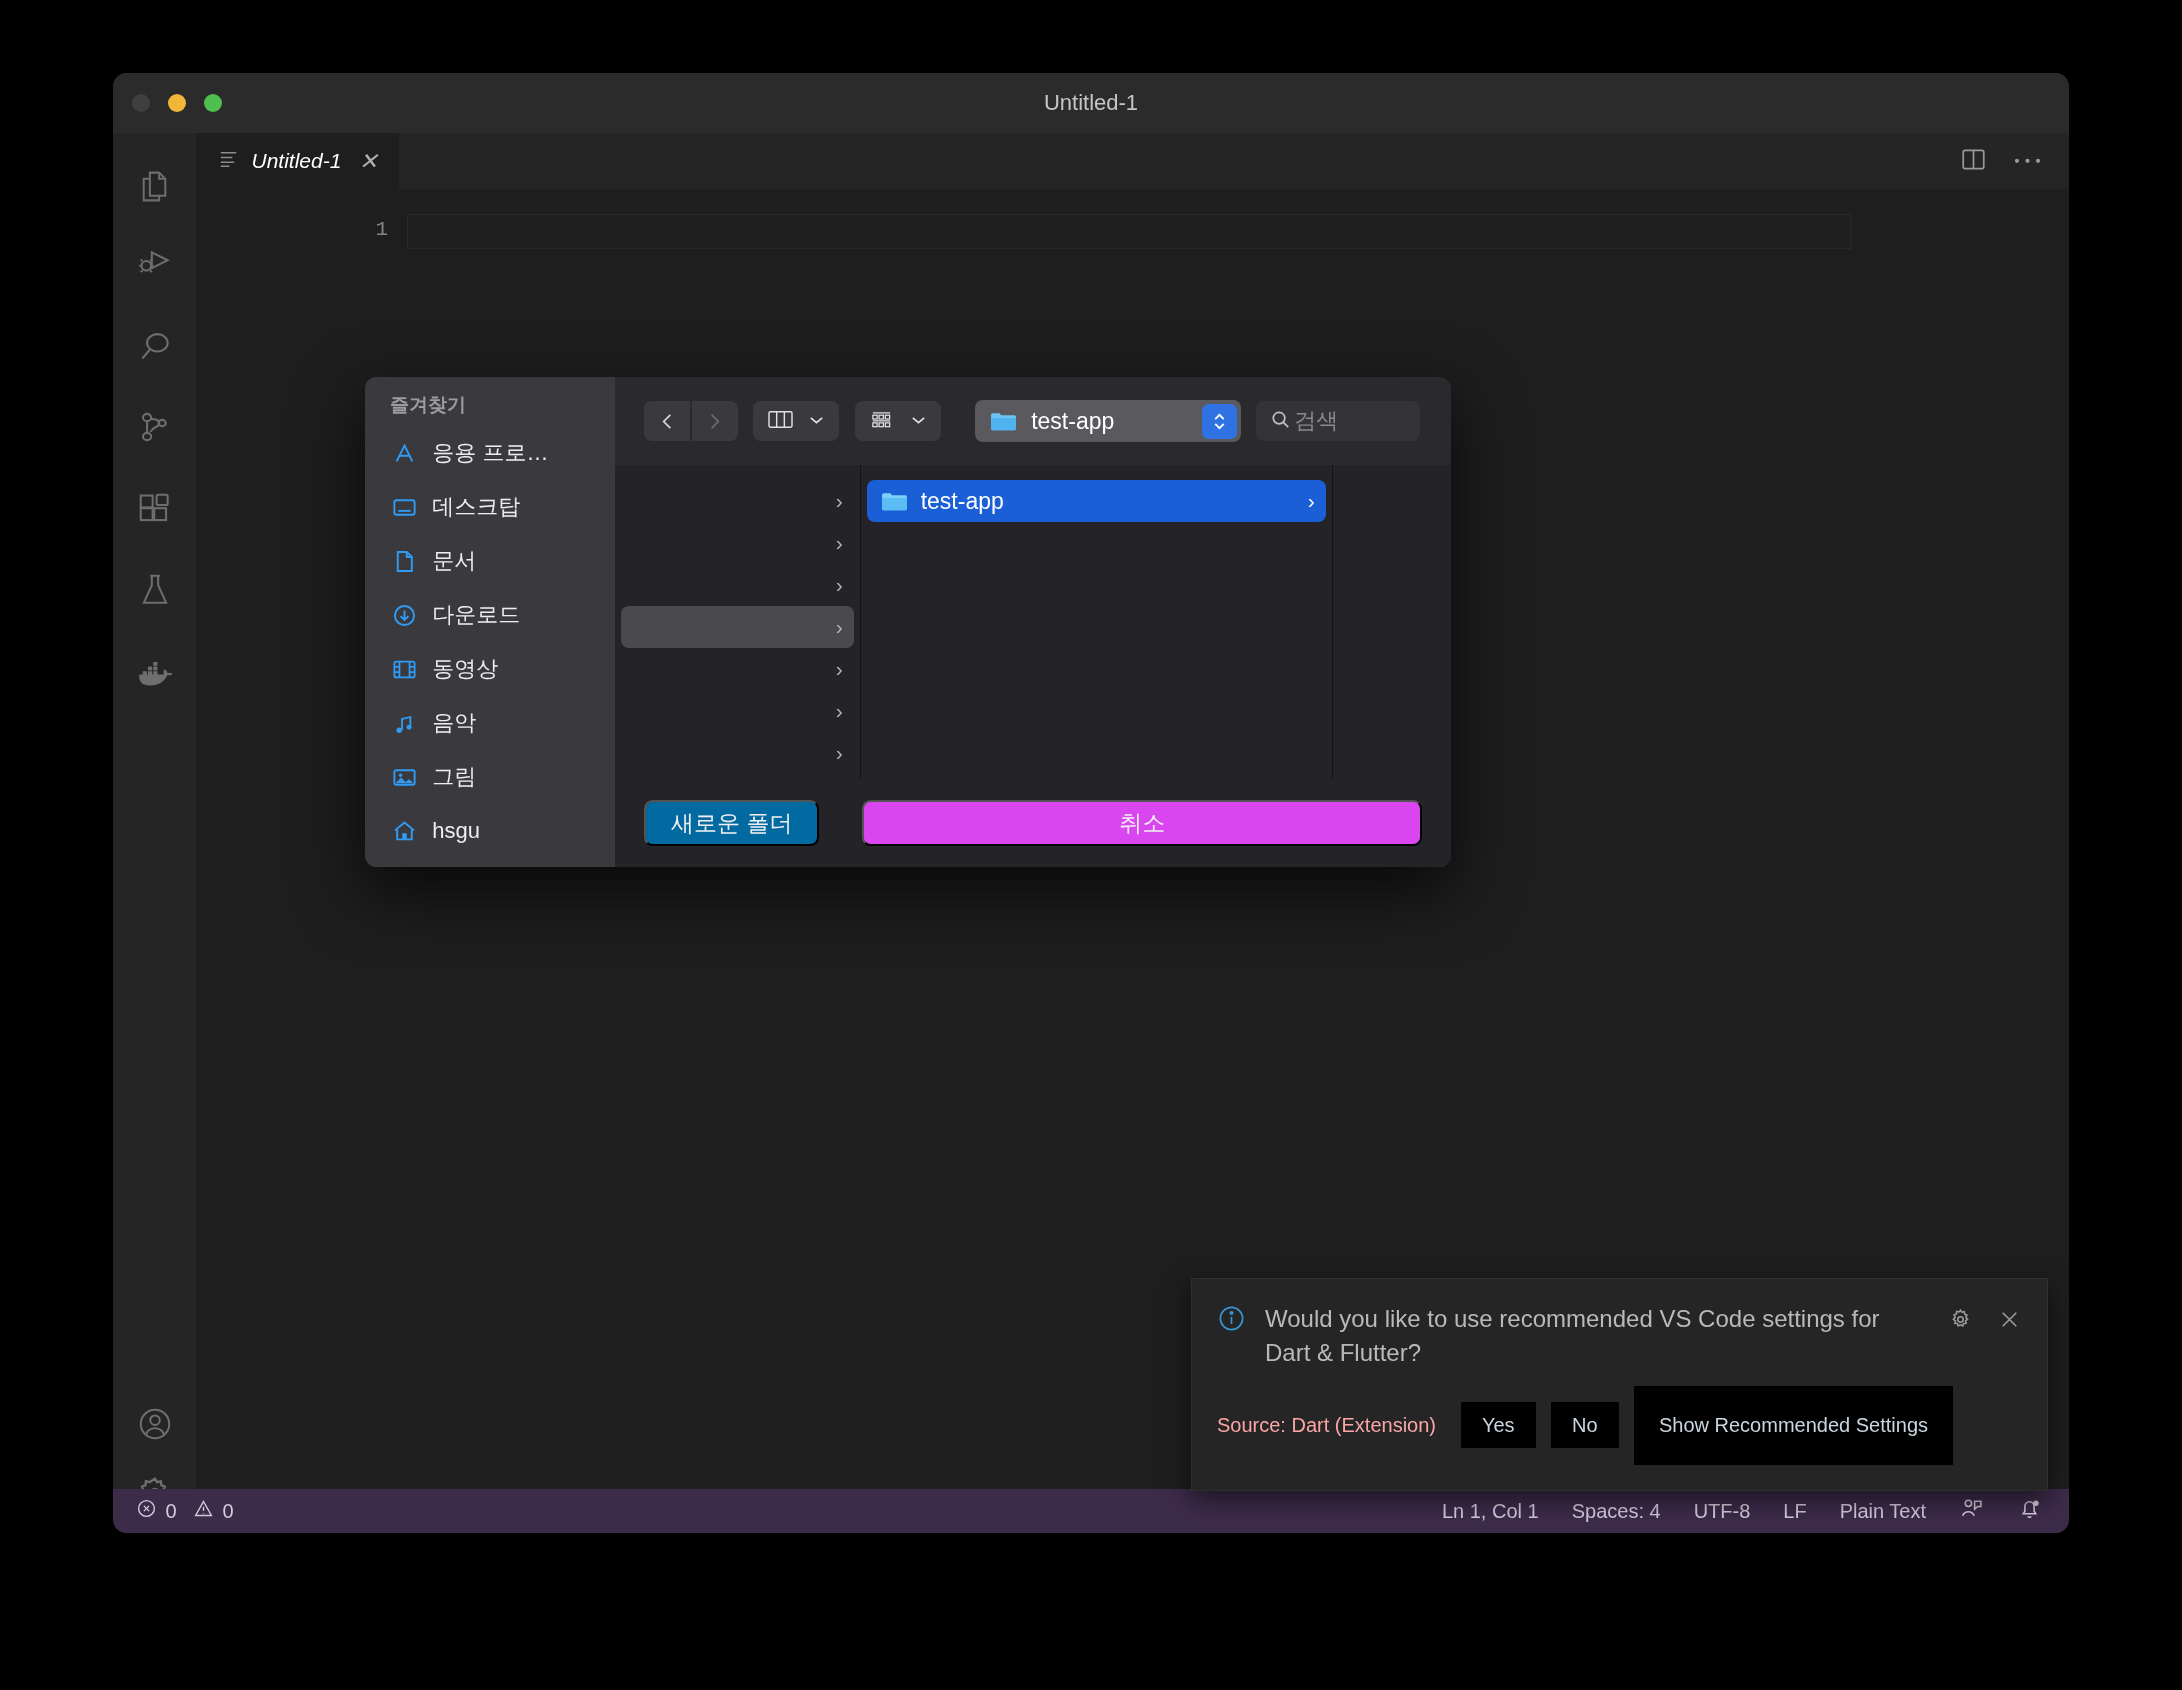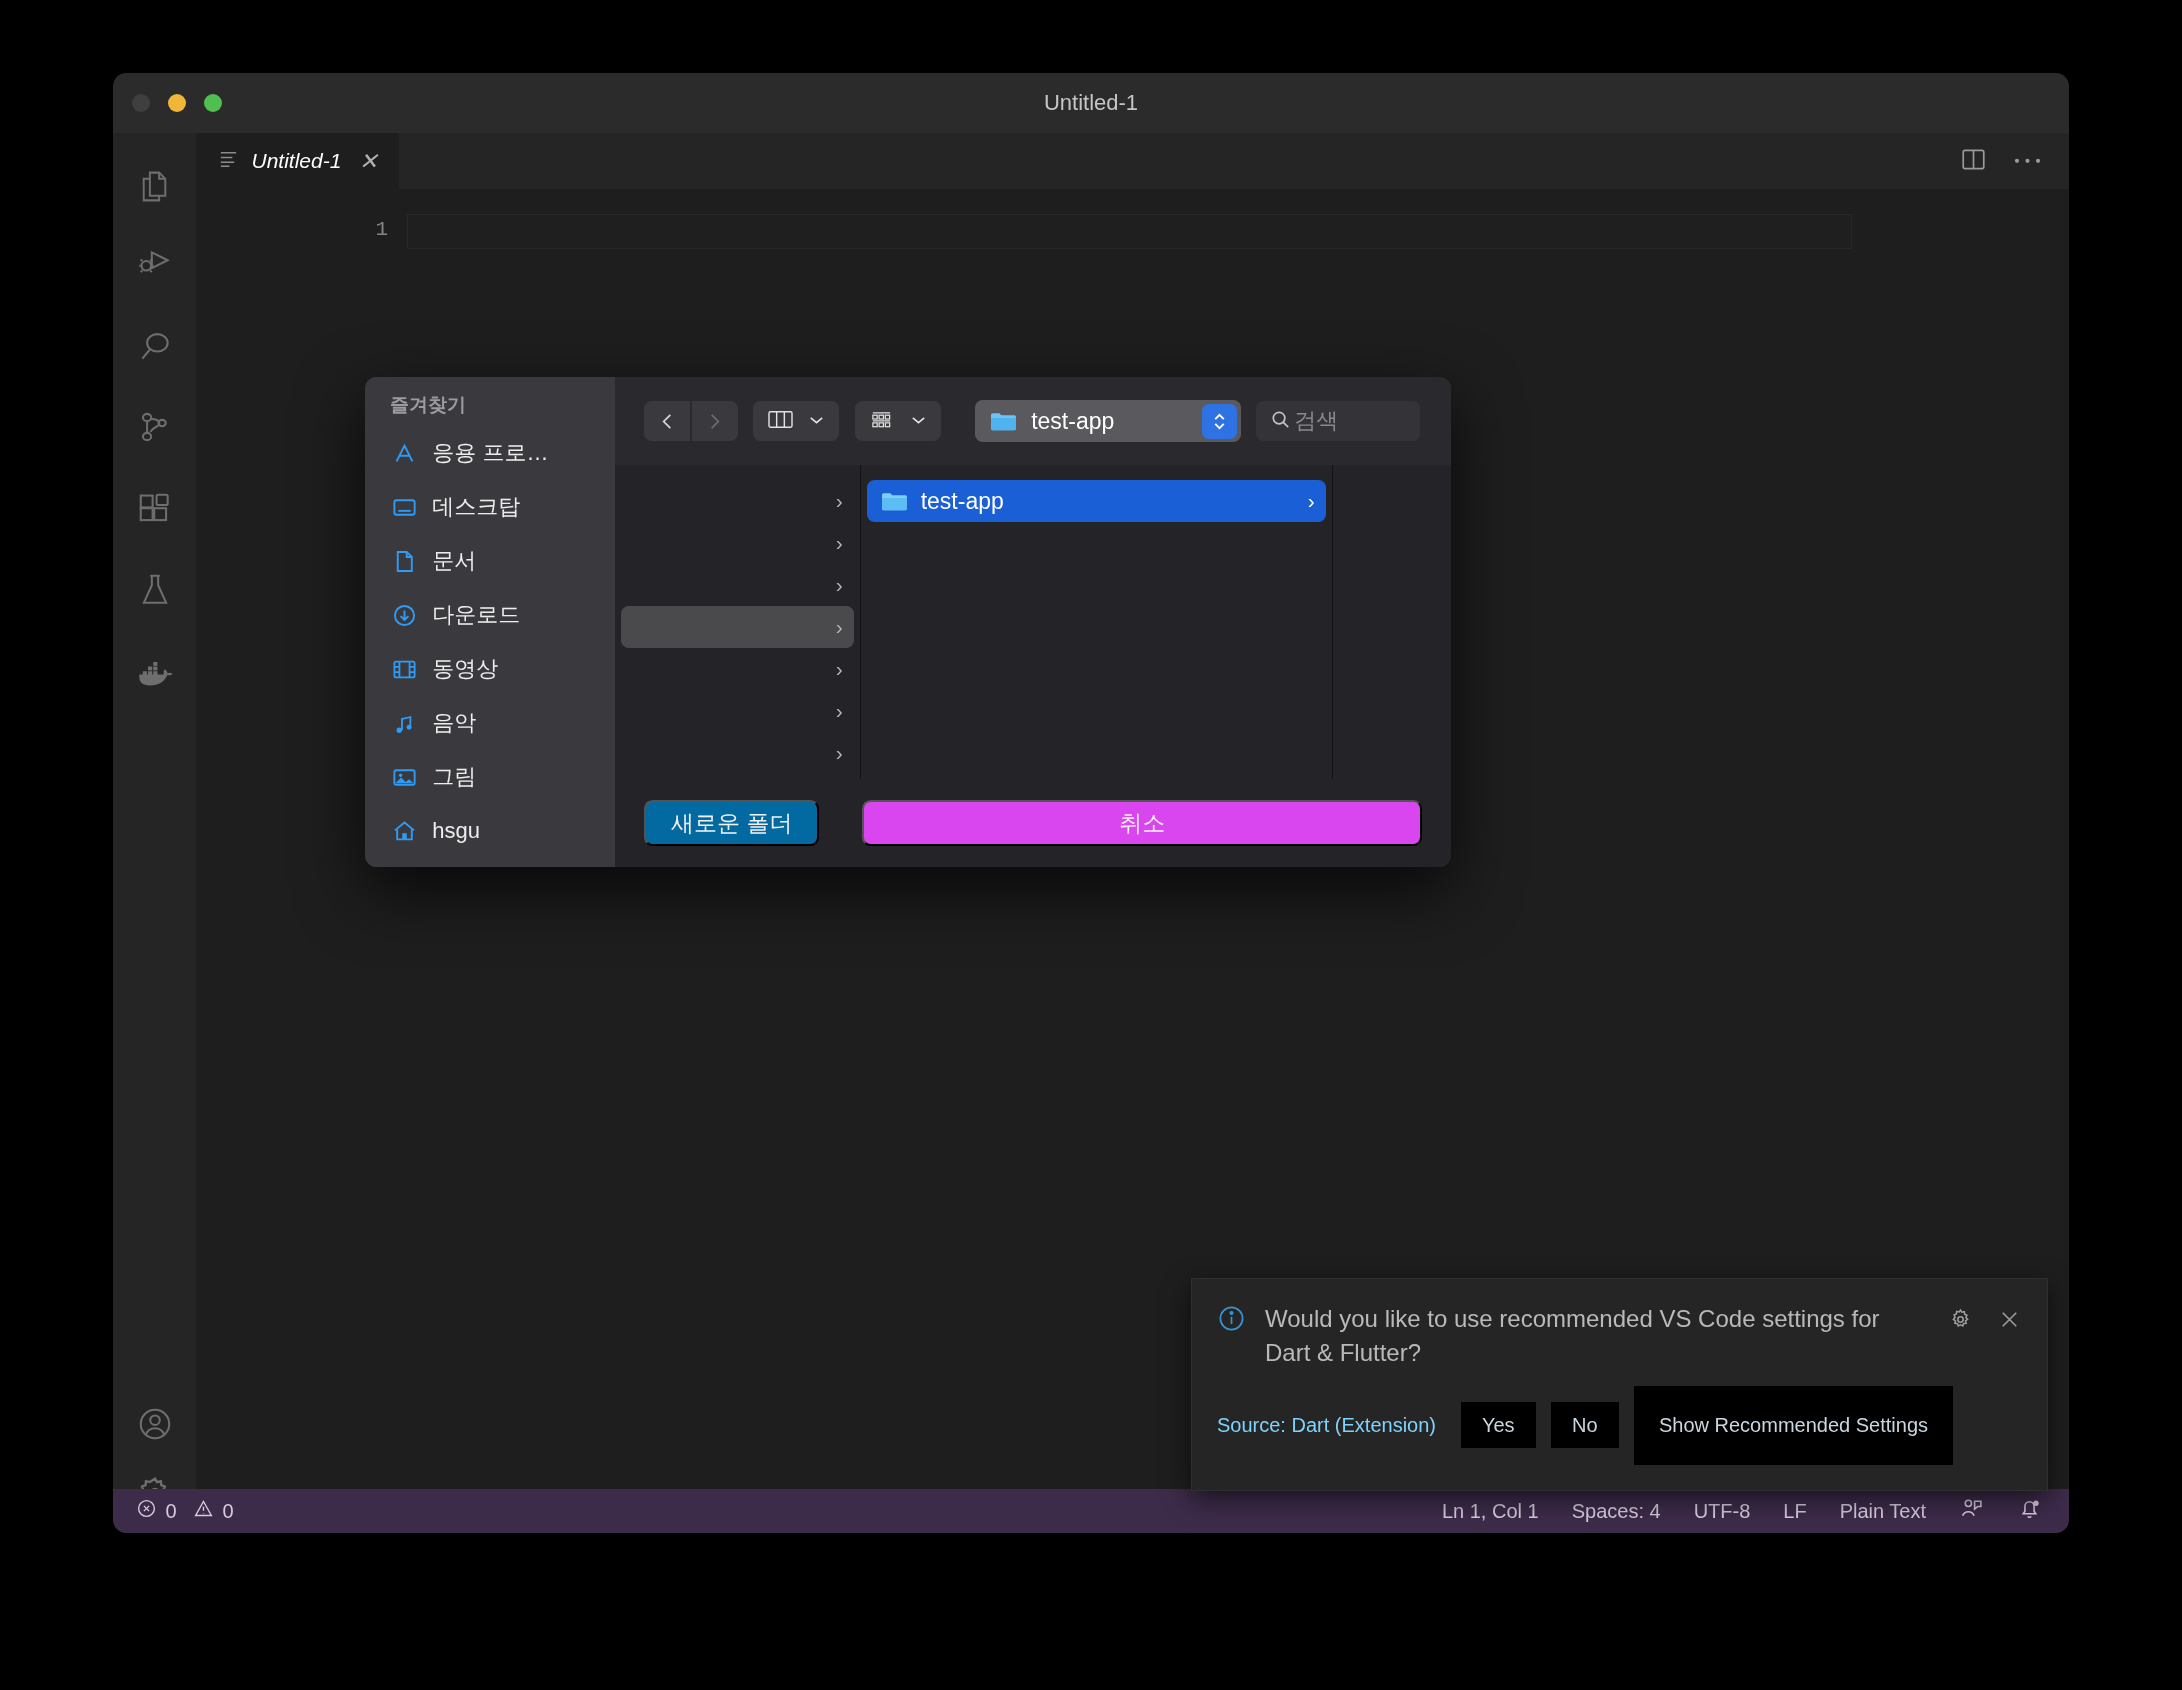--- a/index.html
+++ b/index.html
@@ -104,21 +104,21 @@
     display:flex; align-items:flex-start; gap:19px; padding:23px 25px 5.8px 25px;
   }
   .toast-msg {
     flex:1; color:#b9b9b9; font-size:24px; line-height:1.42;
     max-width:672px;
   }
   .toast-actions-top { display:flex; align-items:center; gap:23px; color:#9d9d9d; padding-top:3.8px;}
   .toast-row2 {
     display:flex; align-items:center; gap:15.4px; padding:9.6px 25px 25px 25px;
   }
-  .toast-source { color:#7dd3fc; font-size:20px; margin-right:9.6px;}
+  .toast-source { color:#fca5a5; font-size:20px; margin-right:9.6px;}
   .toast-btn {
     background:#000000; color:#c9d6df; font-size:20px;
     padding:11.5px 21px; border:none; cursor:default;
   }
   .toast-btn.wide { padding:28px 25px; }
 
   
   .filedialog {
     position:absolute; left:365px; top:377px;
     width:1086px; height:490px;

